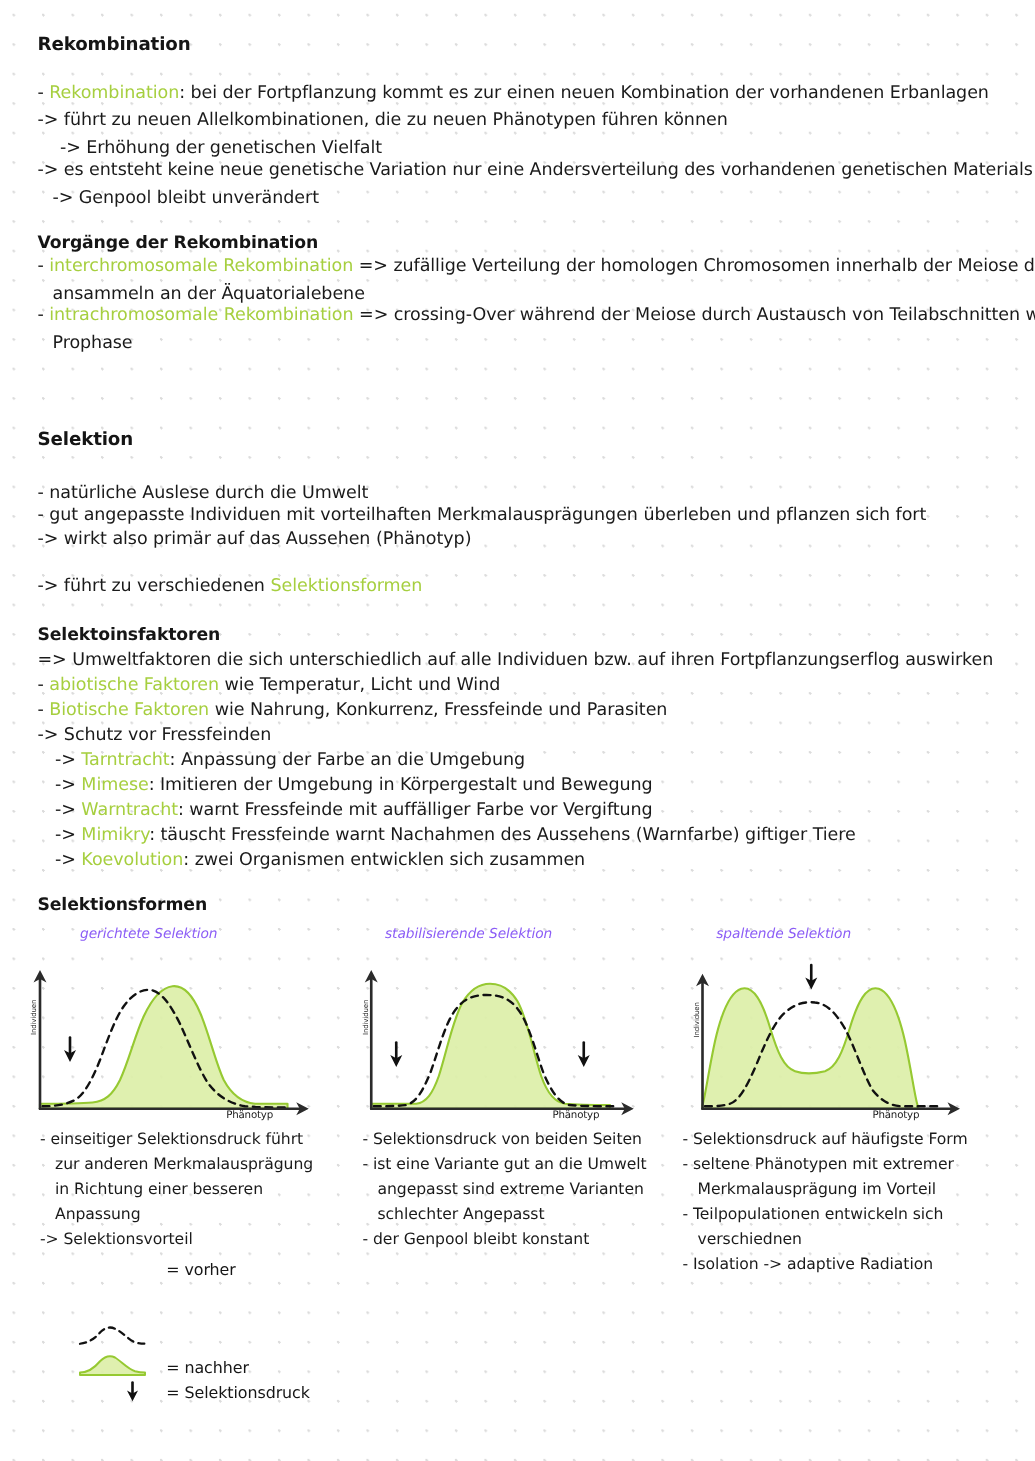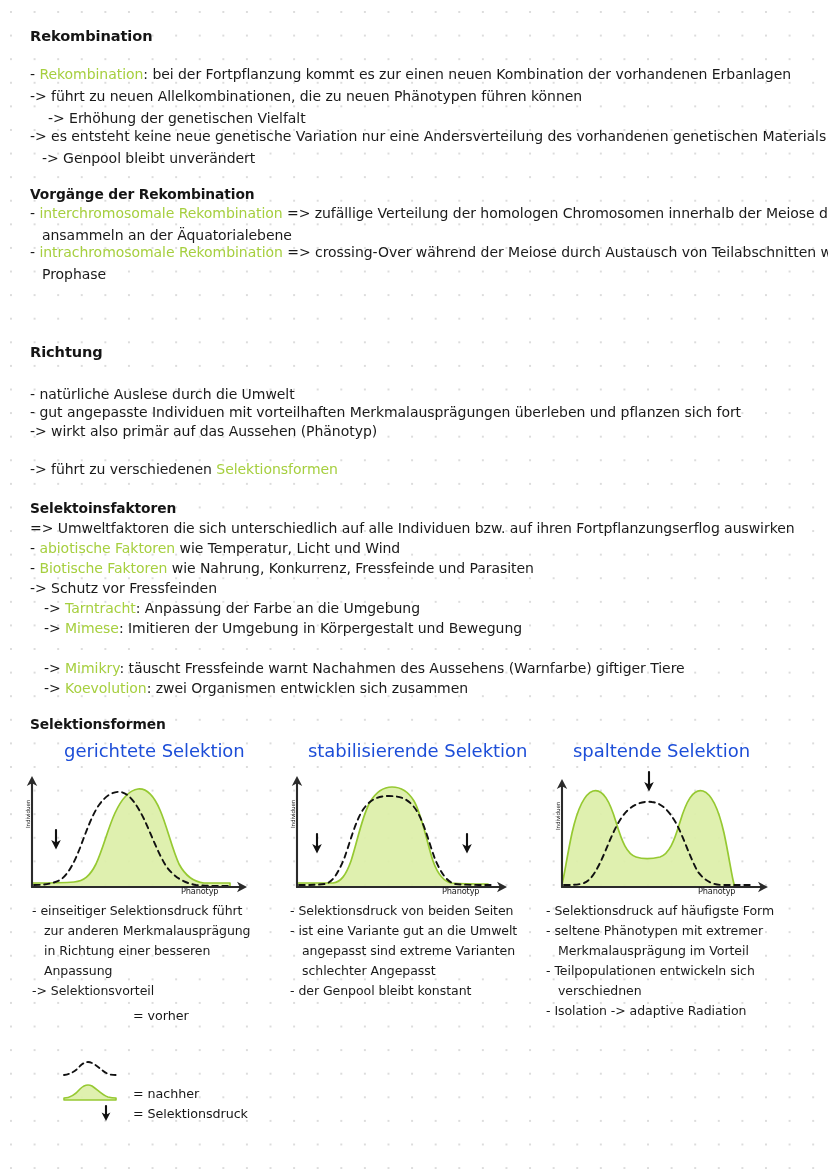--- a/index.html
+++ b/index.html
@@ -45,24 +45,25 @@
     font-size: 14px;
     color: #1a1a1a;
     white-space: nowrap;
     letter-spacing: -0.05px;
   }
   .hl { color: #a6cf3f; }
 
   
   .chart-title {
     position: absolute;
-    font-size: 18px;
-    color: #1d4ed8;
+    font-size: 11px;
+    color: #8b5cf6;
     white-space: nowrap;
     letter-spacing: -0.05px;
+    font-style: italic;
   }
   .chart {
     position: absolute;
     width: 240px;
     height: 145px;
   }
   .chart svg { display: block; width: 100%; height: 100%; }
 
   .axlabel-y {
     position: absolute;
@@ -117,35 +118,36 @@
   <div class="line" style="left:30px; top:128px;">-&gt; es entsteht keine neue genetische Variation nur eine Andersverteilung des vorhandenen genetischen Materials</div>
   <div class="line" style="left:42px; top:150px;">-&gt; Genpool bleibt unverändert</div>
 
   <div class="h1" style="left:30px; top:186px; font-size:13.8px;">Vorgänge der Rekombination</div>
 
   <div class="line" style="left:30px; top:205px;"><span>- </span><span class="hl">interchromosomale Rekombination</span><span> =&gt; zufällige Verteilung der homologen Chromosomen innerhalb der Meiose  durch</span></div>
   <div class="line" style="left:42px; top:227px;">ansammeln an der Äquatorialebene</div>
   <div class="line" style="left:30px; top:244px;"><span>- </span><span class="hl">intrachromosomale Rekombination</span><span> =&gt; crossing-Over während der Meiose durch Austausch von Teilabschnitten während der</span></div>
   <div class="line" style="left:42px; top:266px;">Prophase</div>
 
-  <div class="h1" style="left:30px; top:343px;">Richtung</div>
+  <div class="h1" style="left:30px; top:343px;">Selektion</div>
 
   <div class="line" style="left:30px; top:386px;">- natürliche Auslese durch die Umwelt</div>
   <div class="line" style="left:30px; top:404px;">- gut angepasste Individuen mit vorteilhaften Merkmalausprägungen überleben und pflanzen sich fort</div>
   <div class="line" style="left:30px; top:423px;">-&gt; wirkt also primär auf das Aussehen (Phänotyp)</div>
   <div class="line" style="left:30px; top:461px;"><span>-&gt; führt zu verschiedenen </span><span class="hl">Selektionsformen</span></div>
 
   <div class="h1" style="left:30px; top:500px; font-size:13.8px;">Selektoinsfaktoren</div>
 
   <div class="line" style="left:30px; top:520px;">=&gt; Umweltfaktoren die sich unterschiedlich auf alle Individuen bzw. auf ihren Fortpflanzungserflog auswirken</div>
   <div class="line" style="left:30px; top:540px;"><span>- </span><span class="hl">abiotische Faktoren</span><span> wie Temperatur, Licht und Wind</span></div>
   <div class="line" style="left:30px; top:560px;"><span>- </span><span class="hl">Biotische Faktoren</span><span> wie Nahrung, Konkurrenz, Fressfeinde und Parasiten</span></div>
   <div class="line" style="left:30px; top:580px;">-&gt; Schutz vor Fressfeinden</div>
   <div class="line" style="left:44px; top:600px;"><span>-&gt; </span><span class="hl">Tarntracht</span><span>: Anpassung der Farbe an die Umgebung</span></div>
   <div class="line" style="left:44px; top:620px;"><span>-&gt; </span><span class="hl">Mimese</span><span>: Imitieren der Umgebung in Körpergestalt und Bewegung</span></div>
+  <div class="line" style="left:44px; top:640px;"><span>-&gt; </span><span class="hl">Warntracht</span><span>: warnt Fressfeinde mit auffälliger Farbe vor Vergiftung</span></div>
   <div class="line" style="left:44px; top:660px;"><span>-&gt; </span><span class="hl">Mimikry</span><span>: täuscht Fressfeinde warnt Nachahmen des Aussehens (Warnfarbe) giftiger Tiere</span></div>
   <div class="line" style="left:44px; top:680px;"><span>-&gt; </span><span class="hl">Koevolution</span><span>: zwei Organismen entwicklen sich zusammen</span></div>
 
   <div class="h1" style="left:30px; top:716px; font-size:13.8px;">Selektionsformen</div>
 
   <div class="chart-title" style="left:64px; top:740px;">gerichtete Selektion</div>
   <div class="chart-title" style="left:308px; top:740px;">stabilisierende Selektion</div>
   <div class="chart-title" style="left:573px; top:740px;">spaltende Selektion</div>
 
   <div class="chart" style="left:18px; top:760px;">

